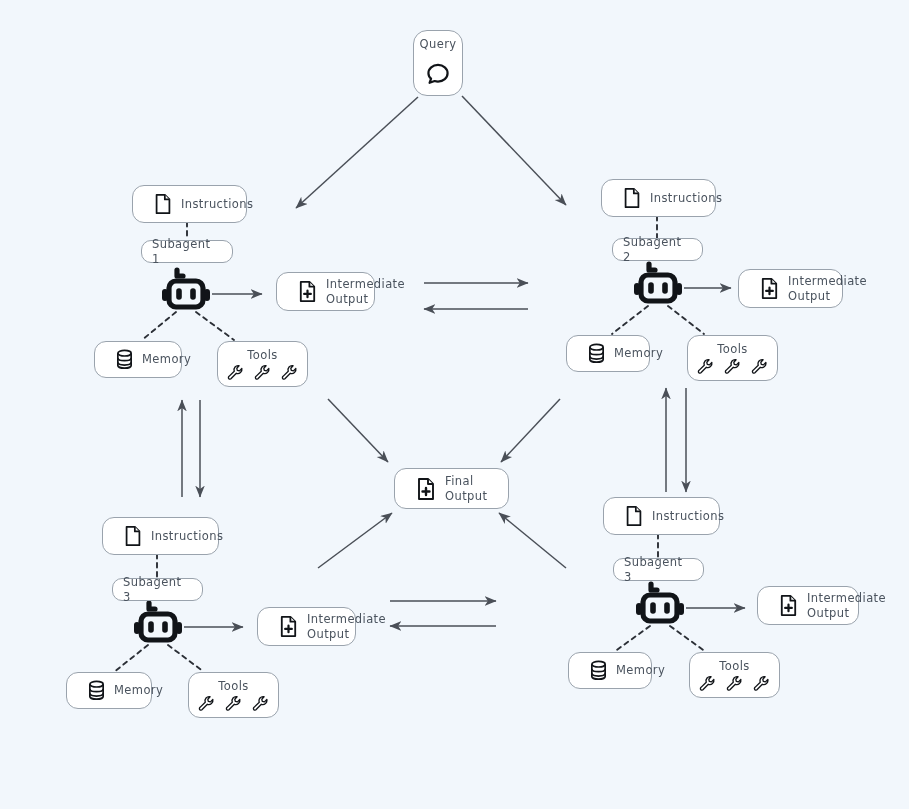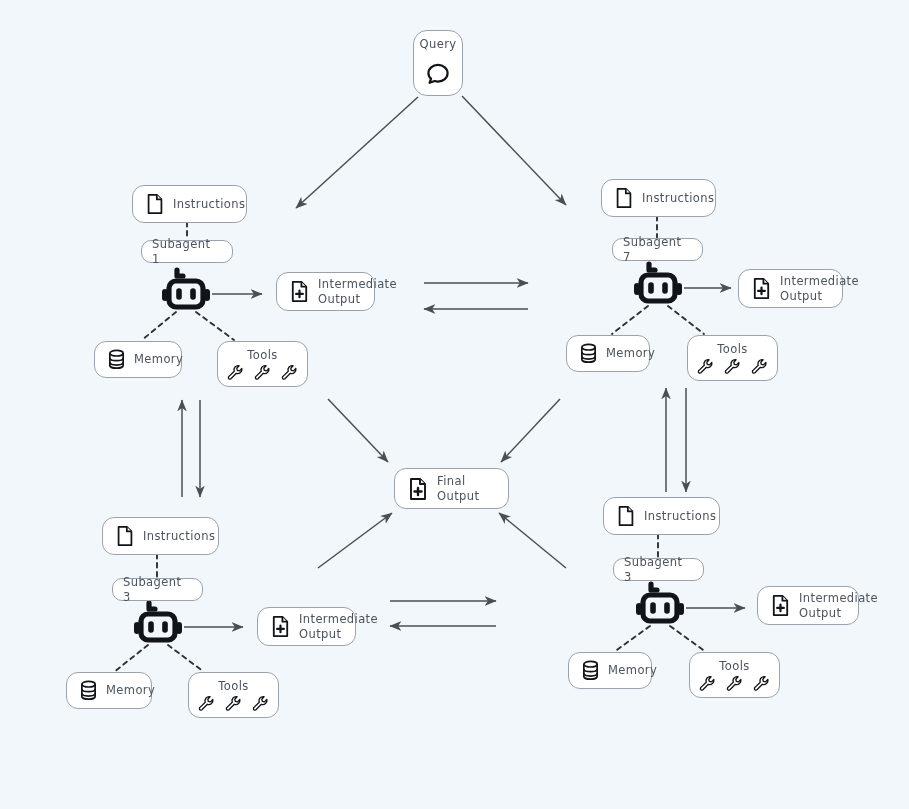--- a/index.html
+++ b/index.html
@@ -15,21 +15,21 @@
 
   .node{
     position:absolute;
     box-sizing:border-box;
     background:#ffffff;
     border:1.6px solid #9aa3ad;
     border-radius:12px;
     display:flex;
     align-items:center;
     gap:8px;
-    padding:8px 12px;
+    padding:8px 20px;
     color:#3b4450;
   }
   .node .lbl{
     font-size:11.5px;
     line-height:1.25;
     letter-spacing:.4px;
     color:#4a535e;
     white-space:pre-line;
   }
   .node .ico{flex:0 0 auto;display:block;}
@@ -202,21 +202,21 @@
 
   <div class="node" style="left:601px;top:179px;width:115px;height:38px;">
     <svg class="ico" width="20" height="22" viewBox="0 0 20 24">
       <path d="M3 2h9l5 5v15H3z" fill="#fff" stroke="#111418" stroke-width="1.9" stroke-linejoin="round"></path>
       <path d="M12 2v5h5" fill="#fff" stroke="#111418" stroke-width="1.9" stroke-linejoin="round"></path>
     </svg>
     <span class="lbl">Instructions</span>
   </div>
 
   <div class="node pill" style="left:612px;top:238px;width:91px;height:23px;">
-    <span class="lbl">Subagent 7</span>
+    <span class="lbl">Subagent 2</span>
   </div>
 
   <div class="node" style="left:738px;top:269px;width:105px;height:39px;">
     <svg class="ico" width="21" height="23" viewBox="0 0 20 24">
       <path d="M3 2h9l5 5v15H3z" fill="#fff" stroke="#111418" stroke-width="1.9" stroke-linejoin="round"></path>
       <path d="M12 2v5h5" fill="#fff" stroke="#111418" stroke-width="1.9" stroke-linejoin="round"></path>
       <path d="M10 11v7M6.5 14.5h7" stroke="#111418" stroke-width="2.3" stroke-linecap="round"></path>
     </svg>
     <span class="lbl">Intermediate
 Output</span>

